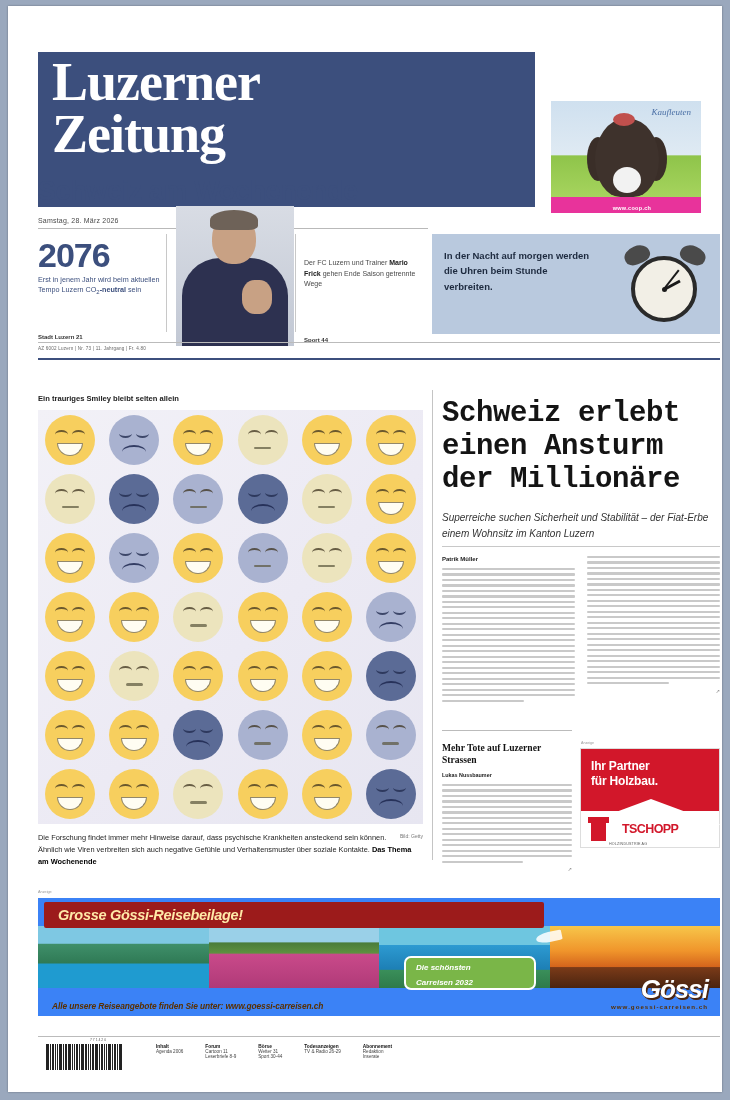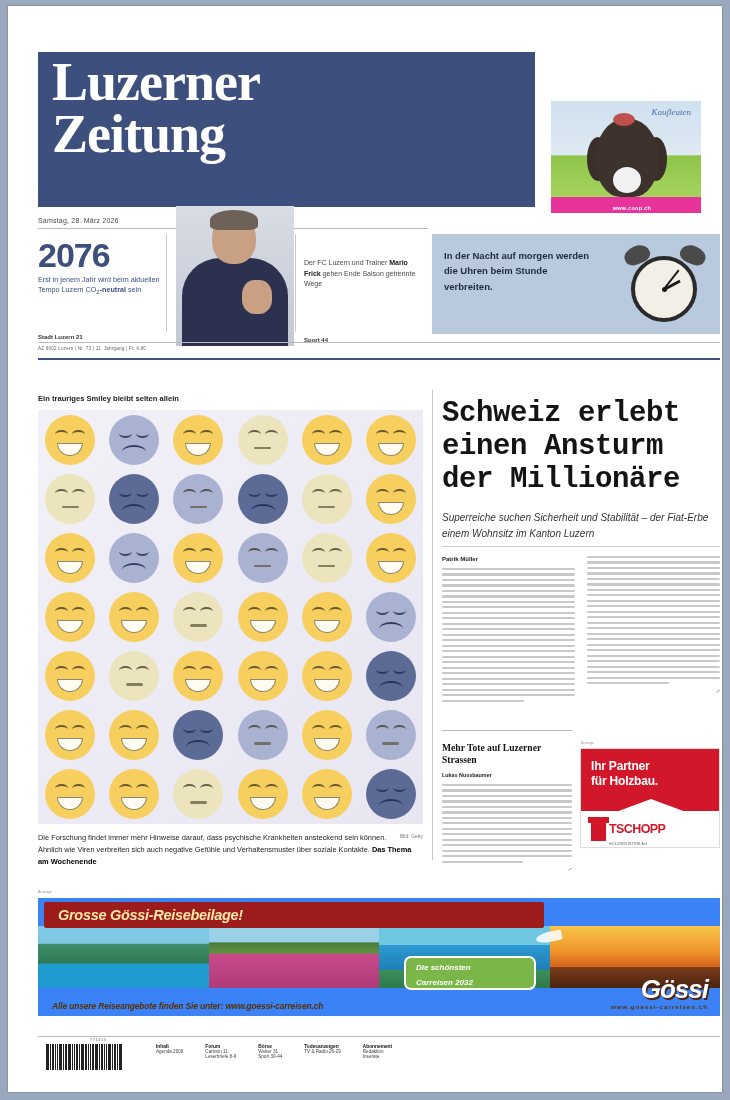--- a/index.html
+++ b/index.html
@@ -141,21 +141,21 @@
   .subcol{position:absolute;left:434px;top:766px;width:130px;}
   .subcol .byline{font-size:5.4px;}
 
   
   .tsch{position:absolute;left:572px;top:742px;width:140px;height:100px;background:#fff;border:1px solid #ddd;box-sizing:border-box;}
   .tsch .red{position:absolute;left:0;top:0;width:100%;height:62px;background:#d2172a;}
   .tsch .t{position:absolute;left:10px;top:10px;width:120px;font-size:12px;font-weight:bold;
      color:#fff;line-height:1.24;letter-spacing:-.2px;}
   .tsch .roof{position:absolute;left:0;top:50px;width:0;height:0;
      border-left:70px solid transparent;border-right:70px solid transparent;border-bottom:26px solid #fff;}
-  .tsch .logo{position:absolute;left:10px;bottom:6px;display:flex;align-items:center;gap:3px;}
+  .tsch .logo{position:absolute;left:10px;bottom:6px;display:flex;align-items:center;gap:16px;}
   .tsch .tmark{width:15px;height:24px;background:#d2172a;position:relative;}
   .tsch .tmark:before{content:"";position:absolute;left:-3px;top:0;width:21px;height:6px;background:#d2172a;}
   .tsch .name{font-size:12.5px;font-weight:bold;color:#d2172a;letter-spacing:-.6px;}
   .tsch .sub{position:absolute;left:28px;bottom:1px;font-size:3.6px;color:#555;letter-spacing:.2px;}
   .tsch .lbl{position:absolute;left:0;top:-8px;font-size:3.6px;color:#999;}
 
   
   .goessi-lbl{position:absolute;left:30px;top:884px;font-size:3.8px;color:#999;}
   .goessi{position:absolute;left:30px;top:892px;width:682px;height:118px;background:#3b82f6;overflow:hidden;}
   .goessi .strip{position:absolute;left:0;top:28px;width:100%;height:62px;display:flex;}

